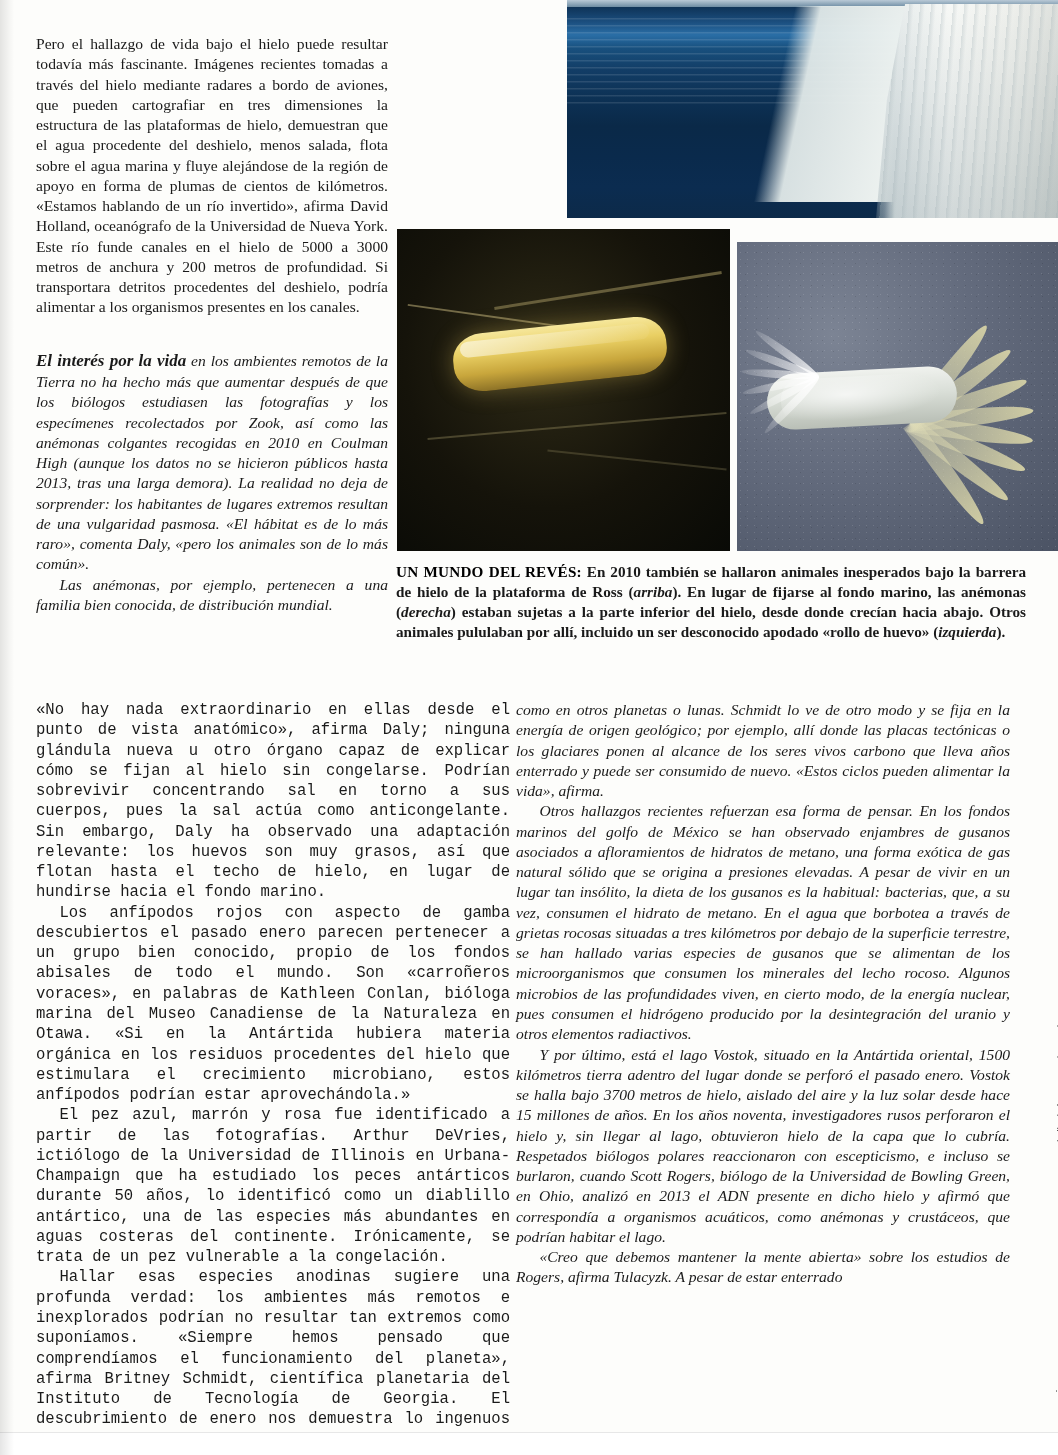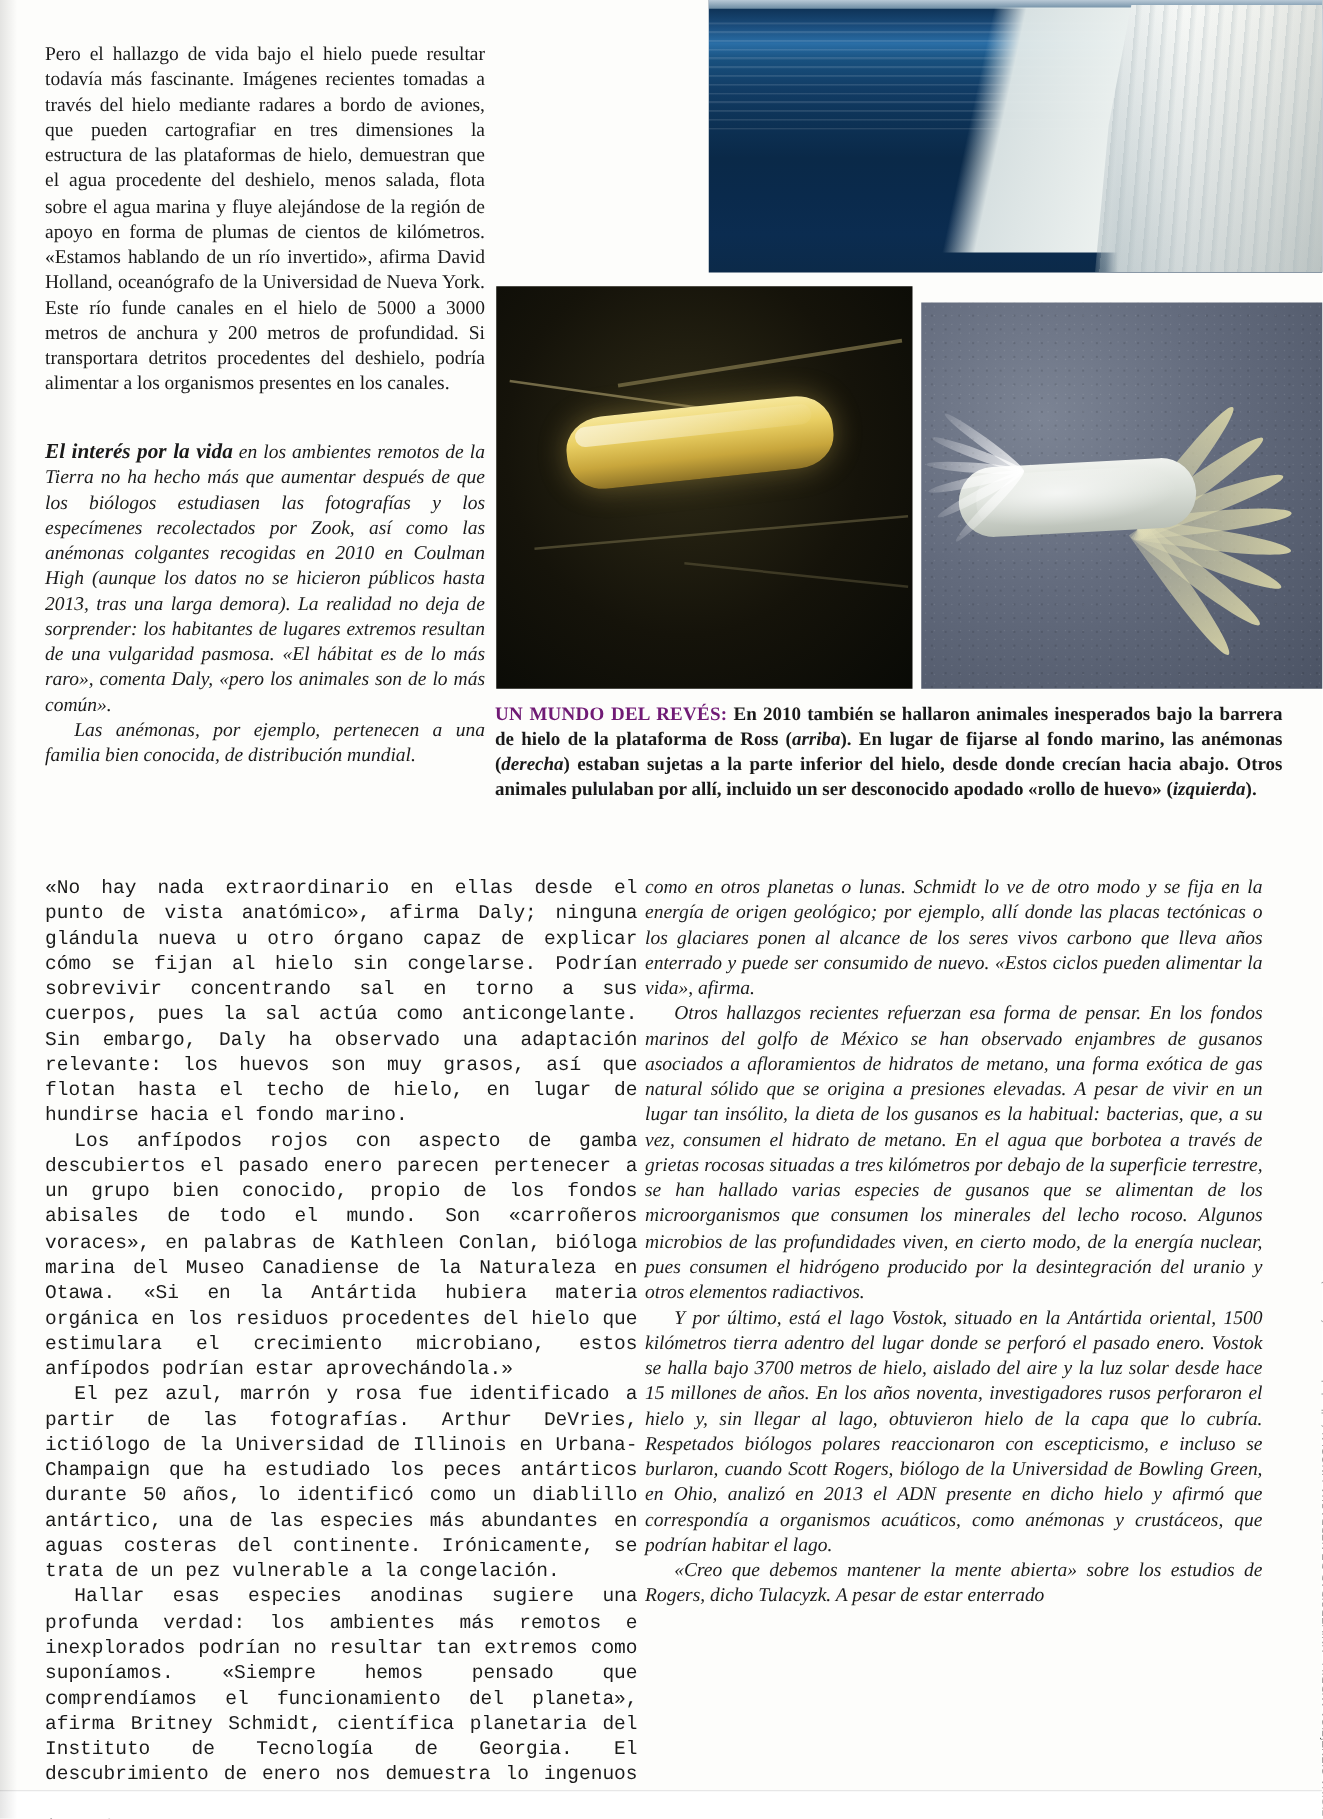--- a/index.html
+++ b/index.html
@@ -188,21 +188,21 @@
     position: absolute;
     left: 396px;
     top: 562px;
     width: 630px;
     font-size: 15.2px;
     line-height: 1.32;
     font-weight: bold;
     text-align: justify;
   }
   .caption .kicker {
-    color: #701a75;
+    color: #000000;
     font-weight: bold;
     letter-spacing: .2px;
   }
   .caption i { font-style: italic; }
 
   
   .credit {
     position: absolute;
     right: 2px;
     top: 1010px;
@@ -290,20 +290,20 @@
     <p class="first">«No hay nada extraordinario en ellas desde el punto de vista anatómico», afirma Daly; ninguna glándula nueva u otro órgano capaz de explicar cómo se fijan al hielo sin congelarse. Podrían sobrevivir concentrando sal en torno a sus cuerpos, pues la sal actúa como anticongelante. Sin embargo, Daly ha observado una adaptación relevante: los huevos son muy grasos, así que flotan hasta el techo de hielo, en lugar de hundirse hacia el fondo marino.</p>
     <p>Los anfípodos rojos con aspecto de gamba descubiertos el pasado enero parecen pertenecer a un grupo bien conocido, propio de los fondos abisales de todo el mundo. Son «carroñeros voraces», en palabras de Kathleen Conlan, bióloga marina del Museo Canadiense de la Naturaleza en Otawa. «Si en la Antártida hubiera materia orgánica en los residuos procedentes del hielo que estimulara el crecimiento microbiano, estos anfípodos podrían estar aprovechándola.»</p>
     <p>El pez azul, marrón y rosa fue identificado a partir de las fotografías. Arthur DeVries, ictiólogo de la Universidad de Illinois en Urbana-Champaign que ha estudiado los peces antárticos durante 50 años, lo identificó como un diablillo antártico, una de las especies más abundantes en aguas costeras del continente. Irónicamente, se trata de un pez vulnerable a la congelación.</p>
     <p>Hallar esas especies anodinas sugiere una profunda verdad: los ambientes más remotos e inexplorados podrían no resultar tan extremos como suponíamos. «Siempre hemos pensado que comprendíamos el funcionamiento del planeta», afirma Britney Schmidt, científica planetaria del Instituto de Tecnología de Georgia. El descubrimiento de enero nos demuestra lo ingenuos que éramos, afirma. «Para mí, esta es la verdadera lección.»</p>
   </div>
 
   <div class="col col-right-bottom">
     <p class="first">como en otros planetas o lunas. Schmidt lo ve de otro modo y se fija en la energía de origen geológico; por ejemplo, allí donde las placas tectónicas o los glaciares ponen al alcance de los seres vivos carbono que lleva años enterrado y puede ser consumido de nuevo. «Estos ciclos pueden alimentar la vida», afirma.</p>
     <p>Otros hallazgos recientes refuerzan esa forma de pensar. En los fondos marinos del golfo de México se han observado enjambres de gusanos asociados a afloramientos de hidratos de metano, una forma exótica de gas natural sólido que se origina a presiones elevadas. A pesar de vivir en un lugar tan insólito, la dieta de los gusanos es la habitual: bacterias, que, a su vez, consumen el hidrato de metano. En el agua que borbotea a través de grietas rocosas situadas a tres kilómetros por debajo de la superficie terrestre, se han hallado varias especies de gusanos que se alimentan de los microorganismos que consumen los minerales del lecho rocoso. Algunos microbios de las profundidades viven, en cierto modo, de la energía nuclear, pues consumen el hidrógeno producido por la desintegración del uranio y otros elementos radiactivos.</p>
     <p>Y por último, está el lago Vostok, situado en la Antártida oriental, 1500 kilómetros tierra adentro del lugar donde se perforó el pasado enero. Vostok se halla bajo 3700 metros de hielo, aislado del aire y la luz solar desde hace 15 millones de años. En los años noventa, investigadores rusos perforaron el hielo y, sin llegar al lago, obtuvieron hielo de la capa que lo cubría. Respetados biólogos polares reaccionaron con escepticismo, e incluso se burlaron, cuando Scott Rogers, biólogo de la Universidad de Bowling Green, en Ohio, analizó en 2013 el ADN presente en dicho hielo y afirmó que correspondía a organismos acuáticos, como anémonas y crustáceos, que podrían habitar el lago.</p>
-    <p>«Creo que debemos mantener la mente abierta» sobre los estudios de Rogers, dicho Tulacyzk. A pesar de estar enterrado</p>
+    <p>«Creo que debemos mantener la mente abierta» sobre los estudios de Rogers, afirma Tulacyzk. A pesar de estar enterrado</p>
   </div>
 
   <div class="credit">BEN CRANKE, GETTY IMAGES (plataforma de hielo); CORTESÍA DE LA OFICINA CIENTÍFICA ANDRILL, UNIVERSIDAD DE NEBRASKA-LINCOLN (rollo de huevo y anémonas)</div>
 
   <div class="footer-bar"></div>
   <div class="edge-shadow"></div>
 </div>
 
 </body></html>

